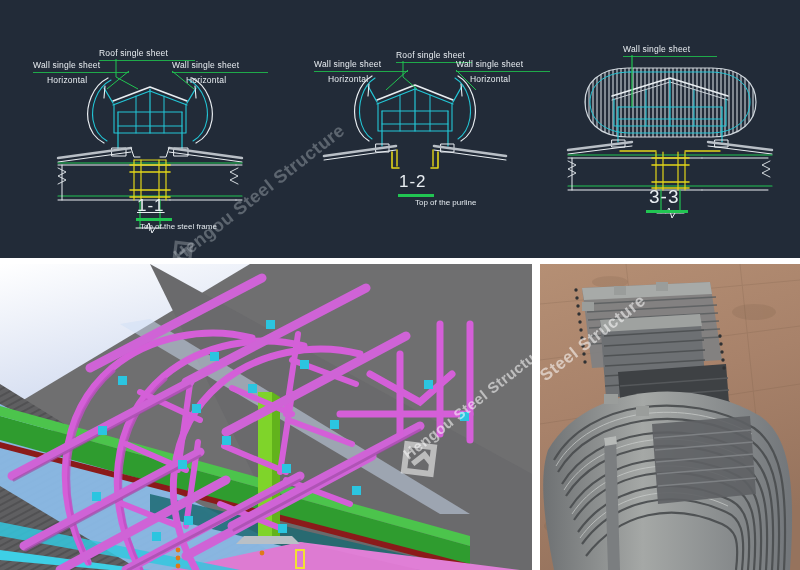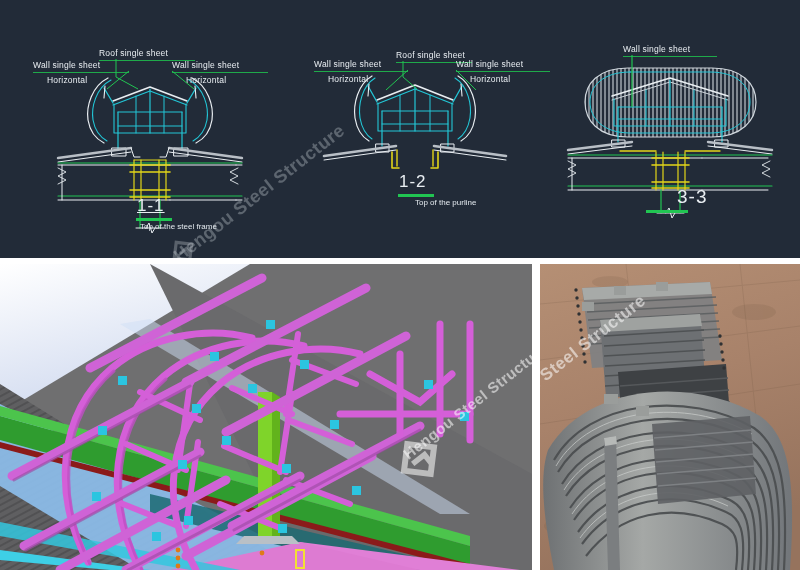--- a/index.html
+++ b/index.html
@@ -259,21 +259,21 @@
           <path d="M106 213 L109 208 L112 218 L115 213" stroke="#e9eef2" stroke-width="1"></path>
         </g>
       </svg>
 
       <div class="lbl t9" style="left:63px;top:44px;">Wall single sheet</div>
       <div class="leader" style="left:63px;top:56px;width:94px;"></div>
       <svg style="position:absolute;left:70px;top:55px;" width="14" height="55">
           <path d="M2 0 L2 52" stroke="#21c552" stroke-width="1.2" fill="none"></path>
         </svg>
 
-      <div class="sectitle" style="left:89px;top:186px;font-size:19px;margin-left:28px;">3-3</div>
+      <div class="sectitle" style="left:89px;top:186px;font-size:19px;">3-3</div>
       <div class="secrule" style="left:86px;top:210px;width:42px;"></div>
     </div>
 
     <div class="wm wm-dark" style="left:170px;top:250px;font-size:18px;">Hengou Steel Structure</div>
     <svg class="wm-logo" style="left:168px;top:236px;" width="30" height="30" viewBox="0 0 30 30">
       <g transform="rotate(-38 15 15)" opacity="0.28">
         <path d="M4 15 L15 4 L26 15 L15 26 Z" fill="none" stroke="#e6ebf0" stroke-width="3.2"></path>
         <path d="M11 15 L19 15 L19 21" fill="none" stroke="#e6ebf0" stroke-width="3"></path>
       </g>
     </svg>

